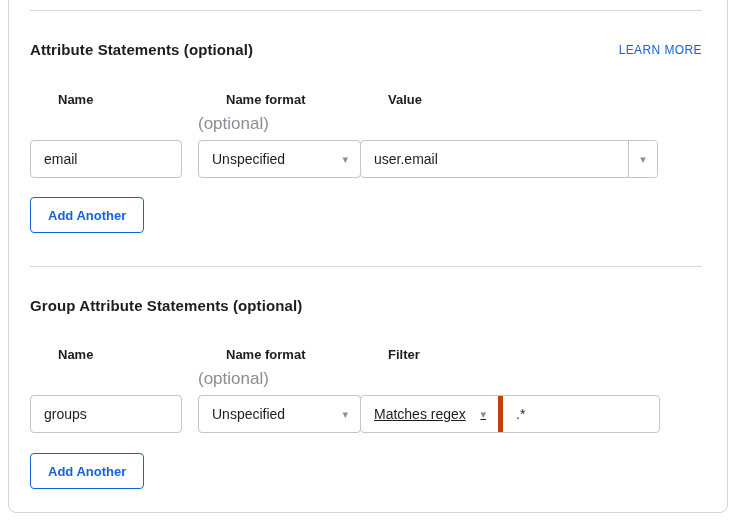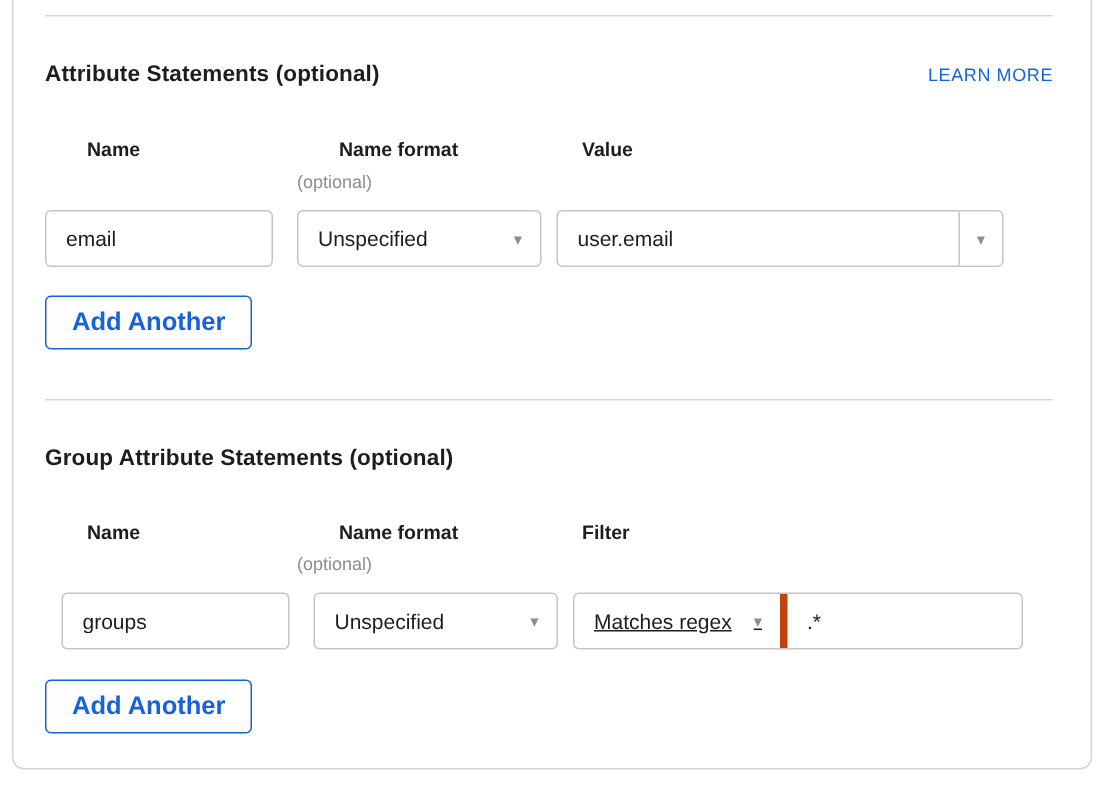--- a/index.html
+++ b/index.html
@@ -57,33 +57,33 @@
   }
   .col-label {
     position: absolute;
     font-size: 13px;
     font-weight: bold;
     color: #1d1d21;
     margin-left: 28px;
   }
   .col-note {
     position: absolute;
-    font-size: 12px;
+    font-size: 17px;
     color: #8c8c96;
   }
   .labels-1 { top: 92px; }
   .labels-2 { top: 347px; }
   .note-1 { top: 114px; }
   .note-2 { top: 369px; }
   .col-x1 { left: 30px; }
   .col-x2 { left: 198px; }
   .col-x3 { left: 360px; }
 
   .field-row-1 { top: 140px; }
-  .field-row-2 { top: 395px; margin-left: 11px; }
+  .field-row-2 { top: 395px; }
 
   .text-input, .select, .combo {
     position: absolute;
     height: 38px;
     border: 1px solid #c4c4c9;
     border-radius: 4px;
     background: #fff;
     font-size: 14px;
     color: #1d1d21;
   }
@@ -101,21 +101,21 @@
     padding: 0 12px 0 13px;
     cursor: pointer;
   }
   .caret {
     font-family: "DejaVu Sans", sans-serif;
     font-size: 11px;
     color: #8c8c96;
     line-height: 1;
   }
   .combo {
-    left: 371px;
+    left: 360px;
     display: flex;
     align-items: stretch;
     overflow: hidden;
     justify-content: space-between;
   }
   .combo-value { width: 298px; }
   .combo-filter { width: 300px; }
   .combo .inner-input {
     flex: 1;
     border: none;
@@ -148,21 +148,21 @@
   }
   .add-btn {
     position: absolute;
     left: 30px;
     height: 36px;
     padding: 0 17px;
     background: #fff;
     border: 1.5px solid #1662dd;
     border-radius: 4px;
     color: #1662dd;
-    font-size: 17px;
+    font-size: 13px;
     font-weight: bold;
     font-family: "Liberation Sans", "DejaVu Sans", sans-serif;
     cursor: pointer;
   }
   .add-btn-1 { top: 197px; }
   .add-btn-2 { top: 453px; }
 </style>
 </head>
 <body>
 

